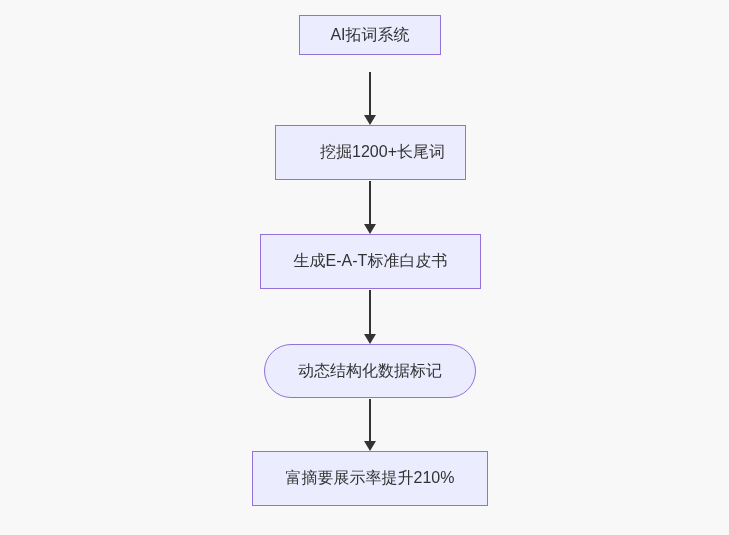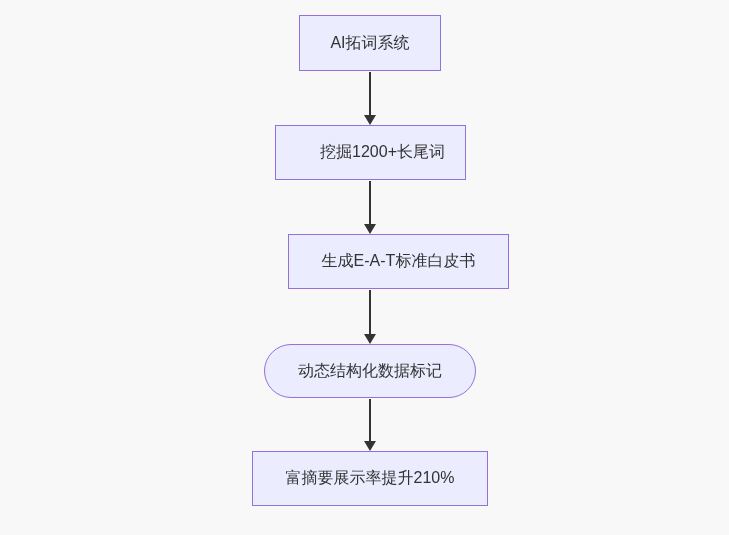--- a/index.html
+++ b/index.html
@@ -25,23 +25,23 @@
     background: #ececff;
     border: 1px solid #9370db;
     color: #333333;
     font-size: 16px;
     display: flex;
     align-items: center;
     justify-content: center;
     text-align: center;
     white-space: nowrap;
   }
-  .node-1 { left: 299px; top: 15px;  width: 142px; height: 56px; }
+  .node-1 { left: 299px; top: 15px;  width: 142px; height: 40px; }
   .node-2 { left: 275px; top: 125px; width: 191px; height: 55px; padding-left: 24px; }
-  .node-3 { left: 260px; top: 234px; width: 221px; height: 55px; margin-left: 28px; }
+  .node-3 { left: 260px; top: 234px; width: 221px; height: 55px; }
   .node-4 { left: 264px; top: 344px; width: 212px; height: 54px; border-radius: 27px; }
   .node-5 { left: 252px; top: 451px; width: 236px; height: 55px; text-align: center; }
 
   .arrow {
     position: absolute;
     left: 369px;
     width: 2px;
     background: #333333;
   }
   .arrow::after {

